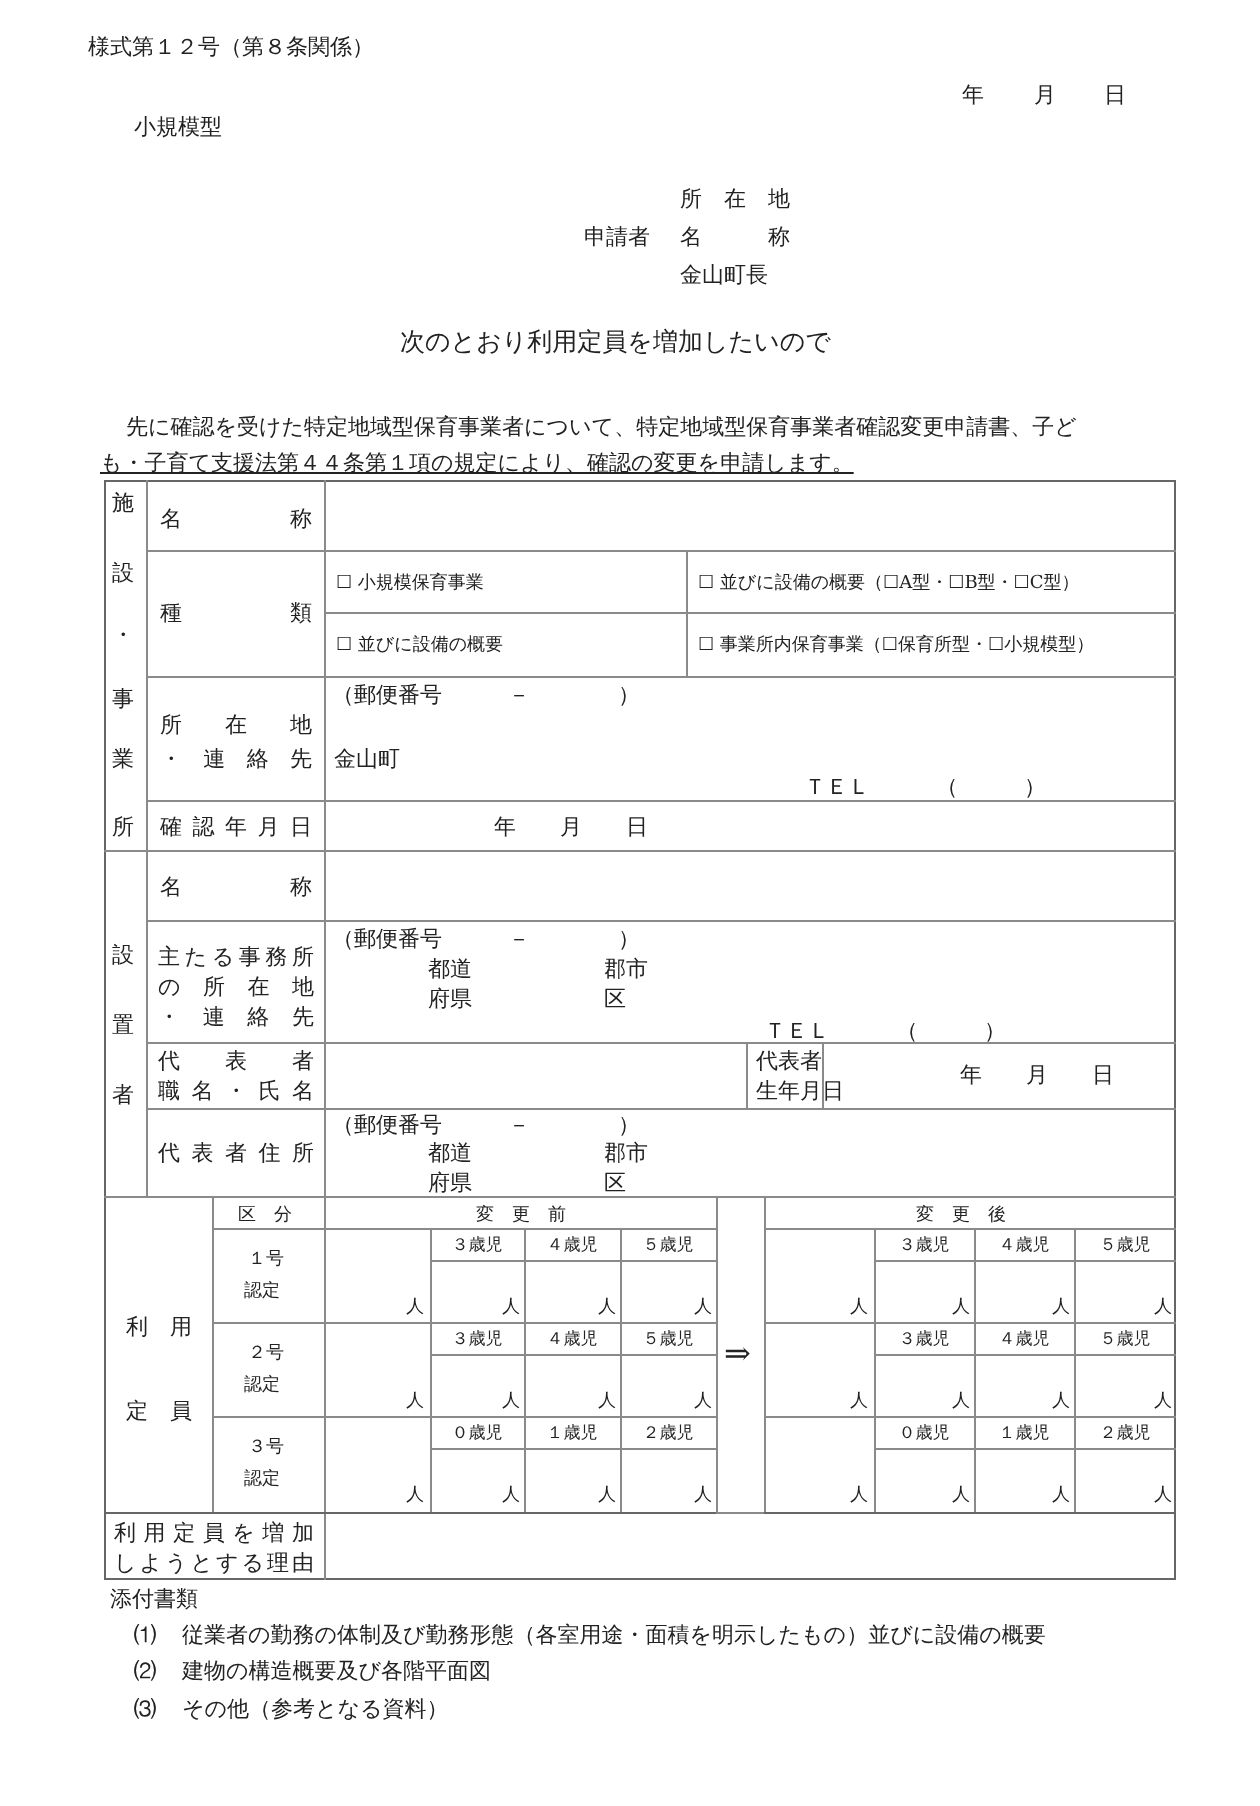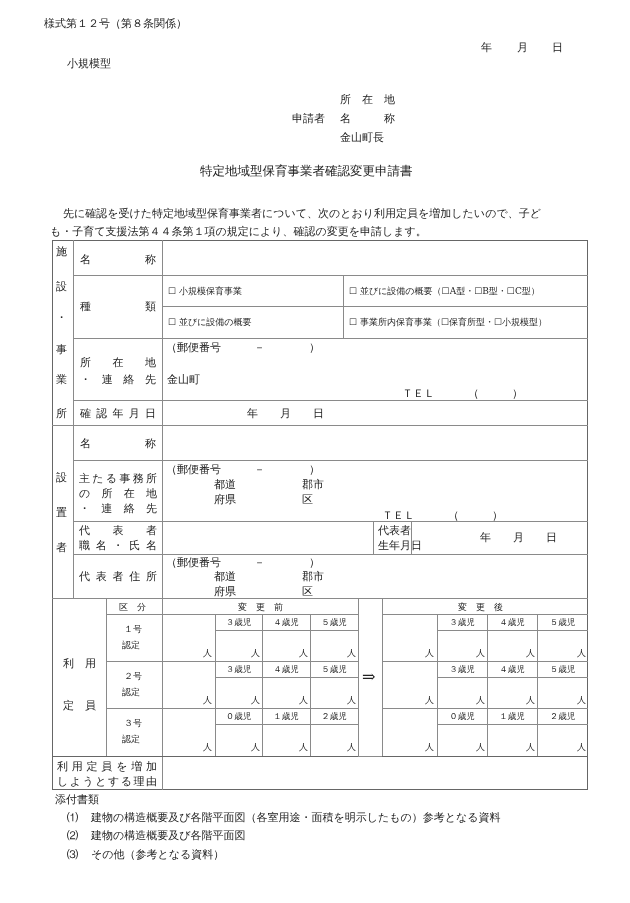--- a/index.html
+++ b/index.html
@@ -23,24 +23,24 @@
 <div class="abs" style="left:481px;top:40px;">年</div>
 <div class="abs" style="left:517px;top:40px;">月</div>
 <div class="abs" style="left:552px;top:40px;">日</div>
 <div class="abs" style="left:67px;top:56px;">小規模型</div>
 
 <div class="abs" style="left:340px;top:92px;">所　在　地</div>
 <div class="abs" style="left:292px;top:111px;">申請者</div>
 <div class="abs" style="left:340px;top:111px;">名　　　称</div>
 <div class="abs" style="left:340px;top:130px;">金山町長</div>
 
-<div class="abs title" style="left:200px;top:163px;">特定地域型保育事業者確認変更申請書</div>
-
-<div class="abs" style="left:63px;top:206px;">先に確認を受けた特定地域型保育事業者について、次のとおり利用定員を増加したいので、子ど</div>
-<div class="abs" style="left:50px;top:224px;">も・子育て支援法第４４条第１項の規定により、確認の変更を申請します。</div>
+<div class="abs title" style="left:200px;top:163px;">次のとおり利用定員を増加したいので</div>
+
+<div class="abs" style="left:63px;top:206px;">先に確認を受けた特定地域型保育事業者について、特定地域型保育事業者確認変更申請書、子ど</div>
+<div class="abs" style="left:50px;top:224px;text-decoration:underline;">も・子育て支援法第４４条第１項の規定により、確認の変更を申請します。</div>
 
 <div>
 
   <div class="ln h thick" style="left:52px;top:240px;width:536px;"></div>
   <div class="ln v thick" style="left:52px;top:240px;height:550px;"></div>
   <div class="ln v thick" style="left:587px;top:240px;height:550px;"></div>
   <div class="ln h thick" style="left:52px;top:789px;width:536px;"></div>
 
   <div class="ln v" style="left:73px;top:240px;height:358px;"></div>
   <div class="ln v" style="left:162px;top:240px;height:358px;"></div>
@@ -313,17 +313,17 @@
     <span>と</span>
     <span>す</span>
     <span>る</span>
     <span>理</span>
     <span>由</span>
 </div>
 <div class="abs" style="left:164px;top:757px;width:423px;height:31px;"></div>
 
 <div class="abs" style="left:55px;top:792px;">添付書類</div>
 <div class="abs" style="left:67px;top:810px;">⑴</div>
-<div class="abs" style="left:91px;top:810px;">建物の構造概要及び各階平面図（各室用途・面積を明示したもの）参考となる資料</div>
+<div class="abs" style="left:91px;top:810px;">従業者の勤務の体制及び勤務形態（各室用途・面積を明示したもの）並びに設備の概要</div>
 <div class="abs" style="left:67px;top:828px;">⑵</div>
 <div class="abs" style="left:91px;top:828px;">建物の構造概要及び各階平面図</div>
 <div class="abs" style="left:67px;top:847px;">⑶</div>
 <div class="abs" style="left:91px;top:847px;">その他（参考となる資料）</div>
 
 </body></html>

